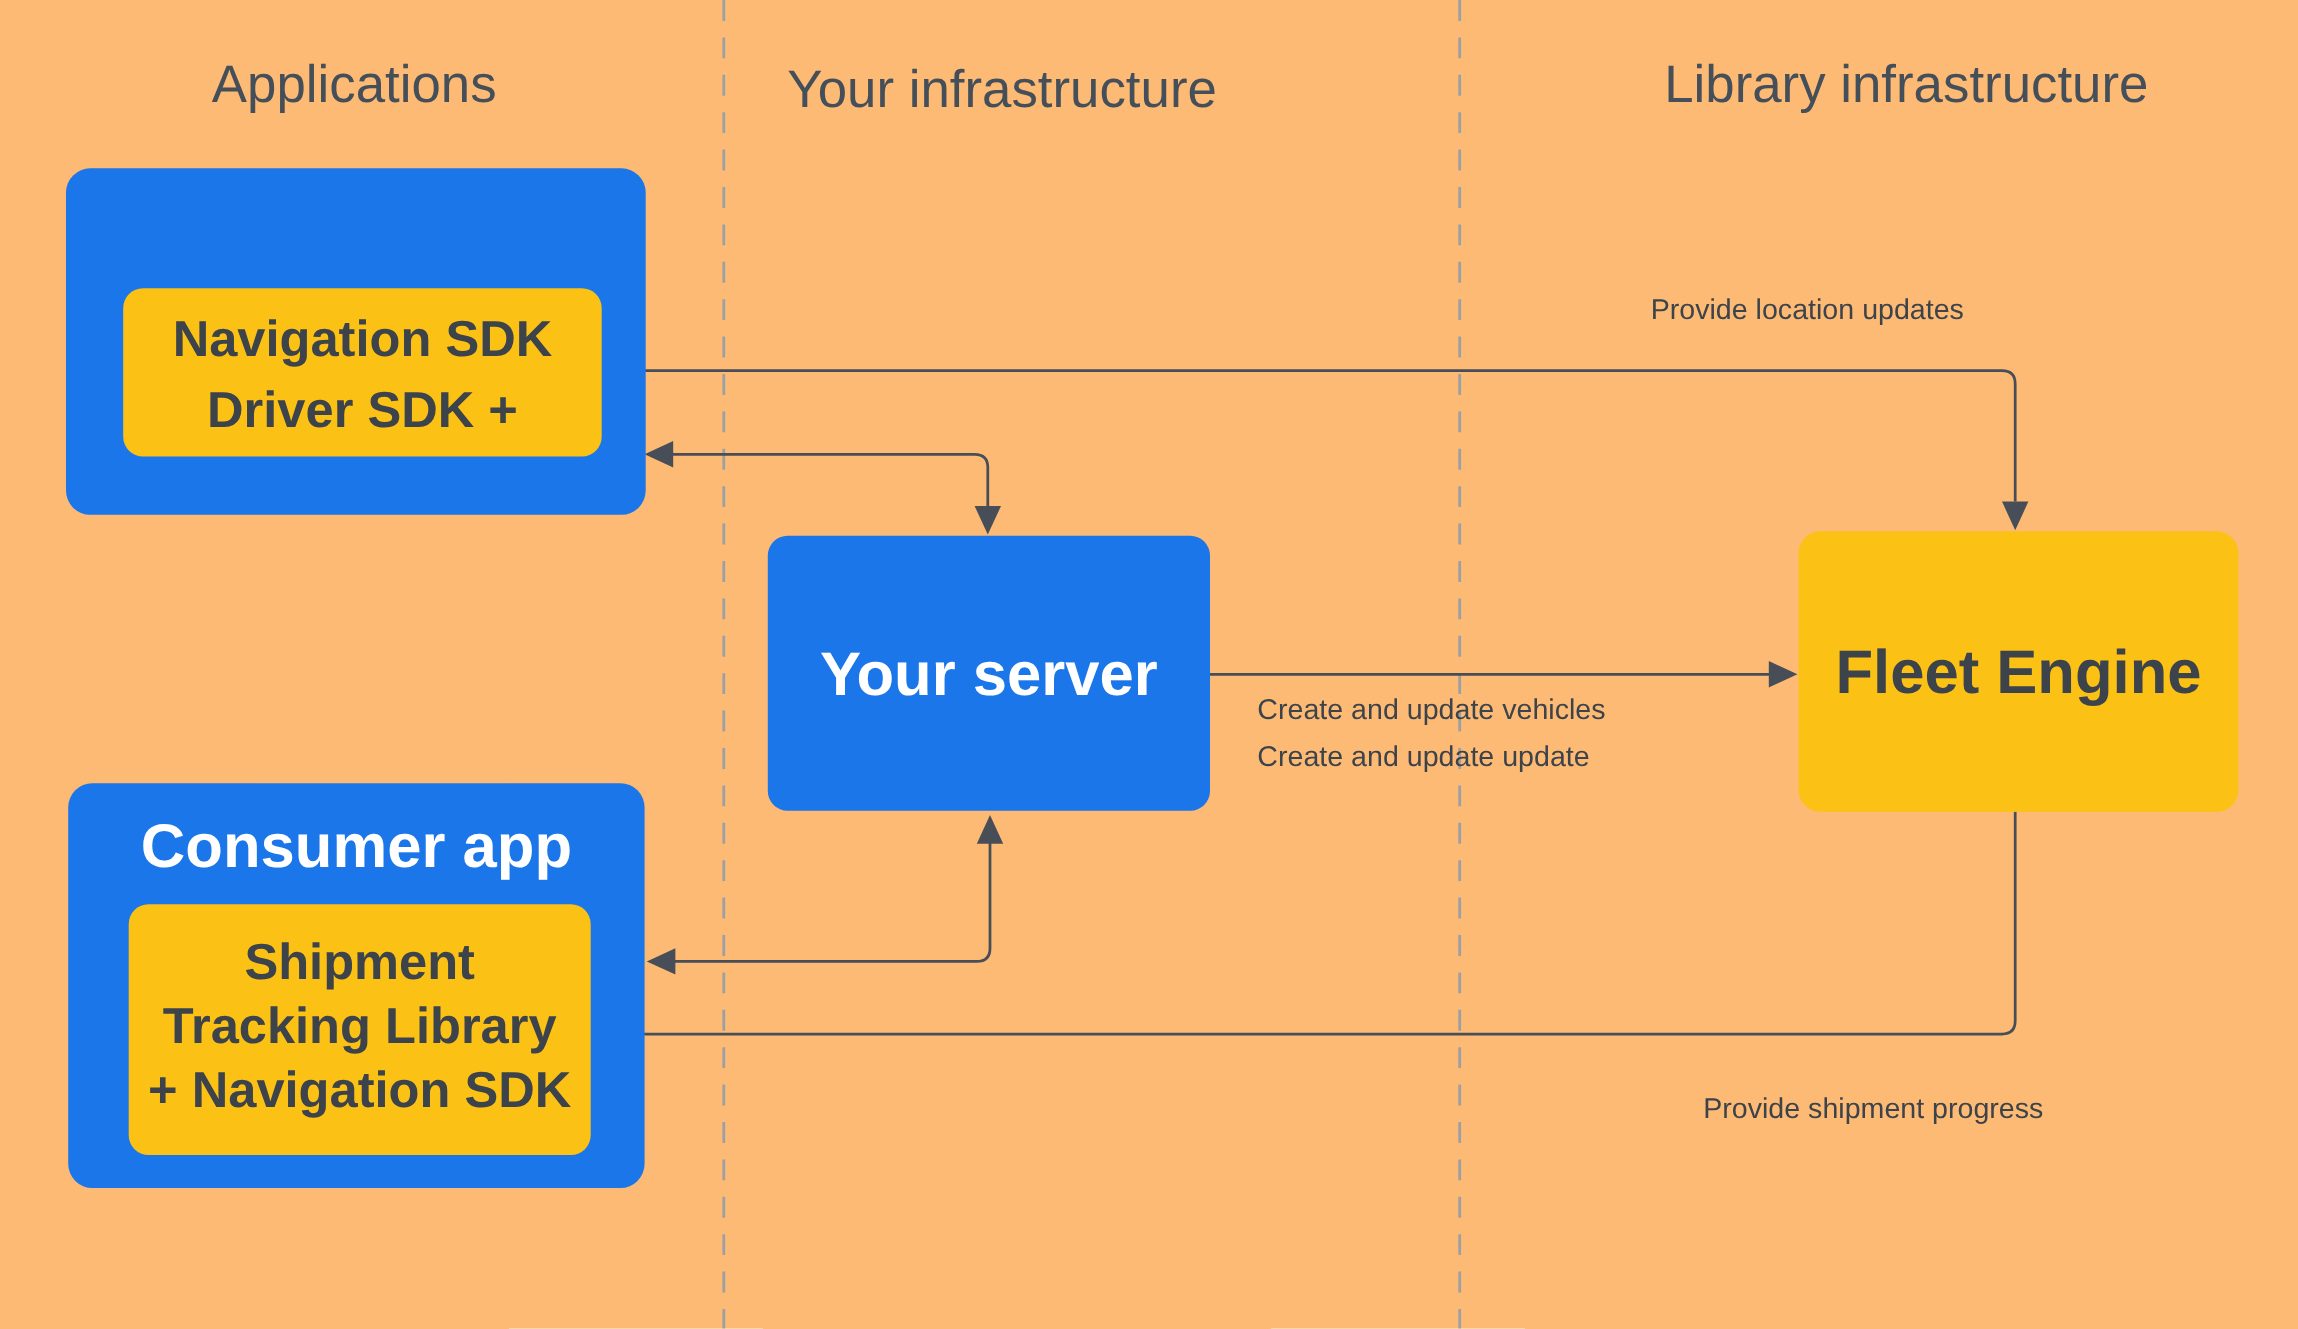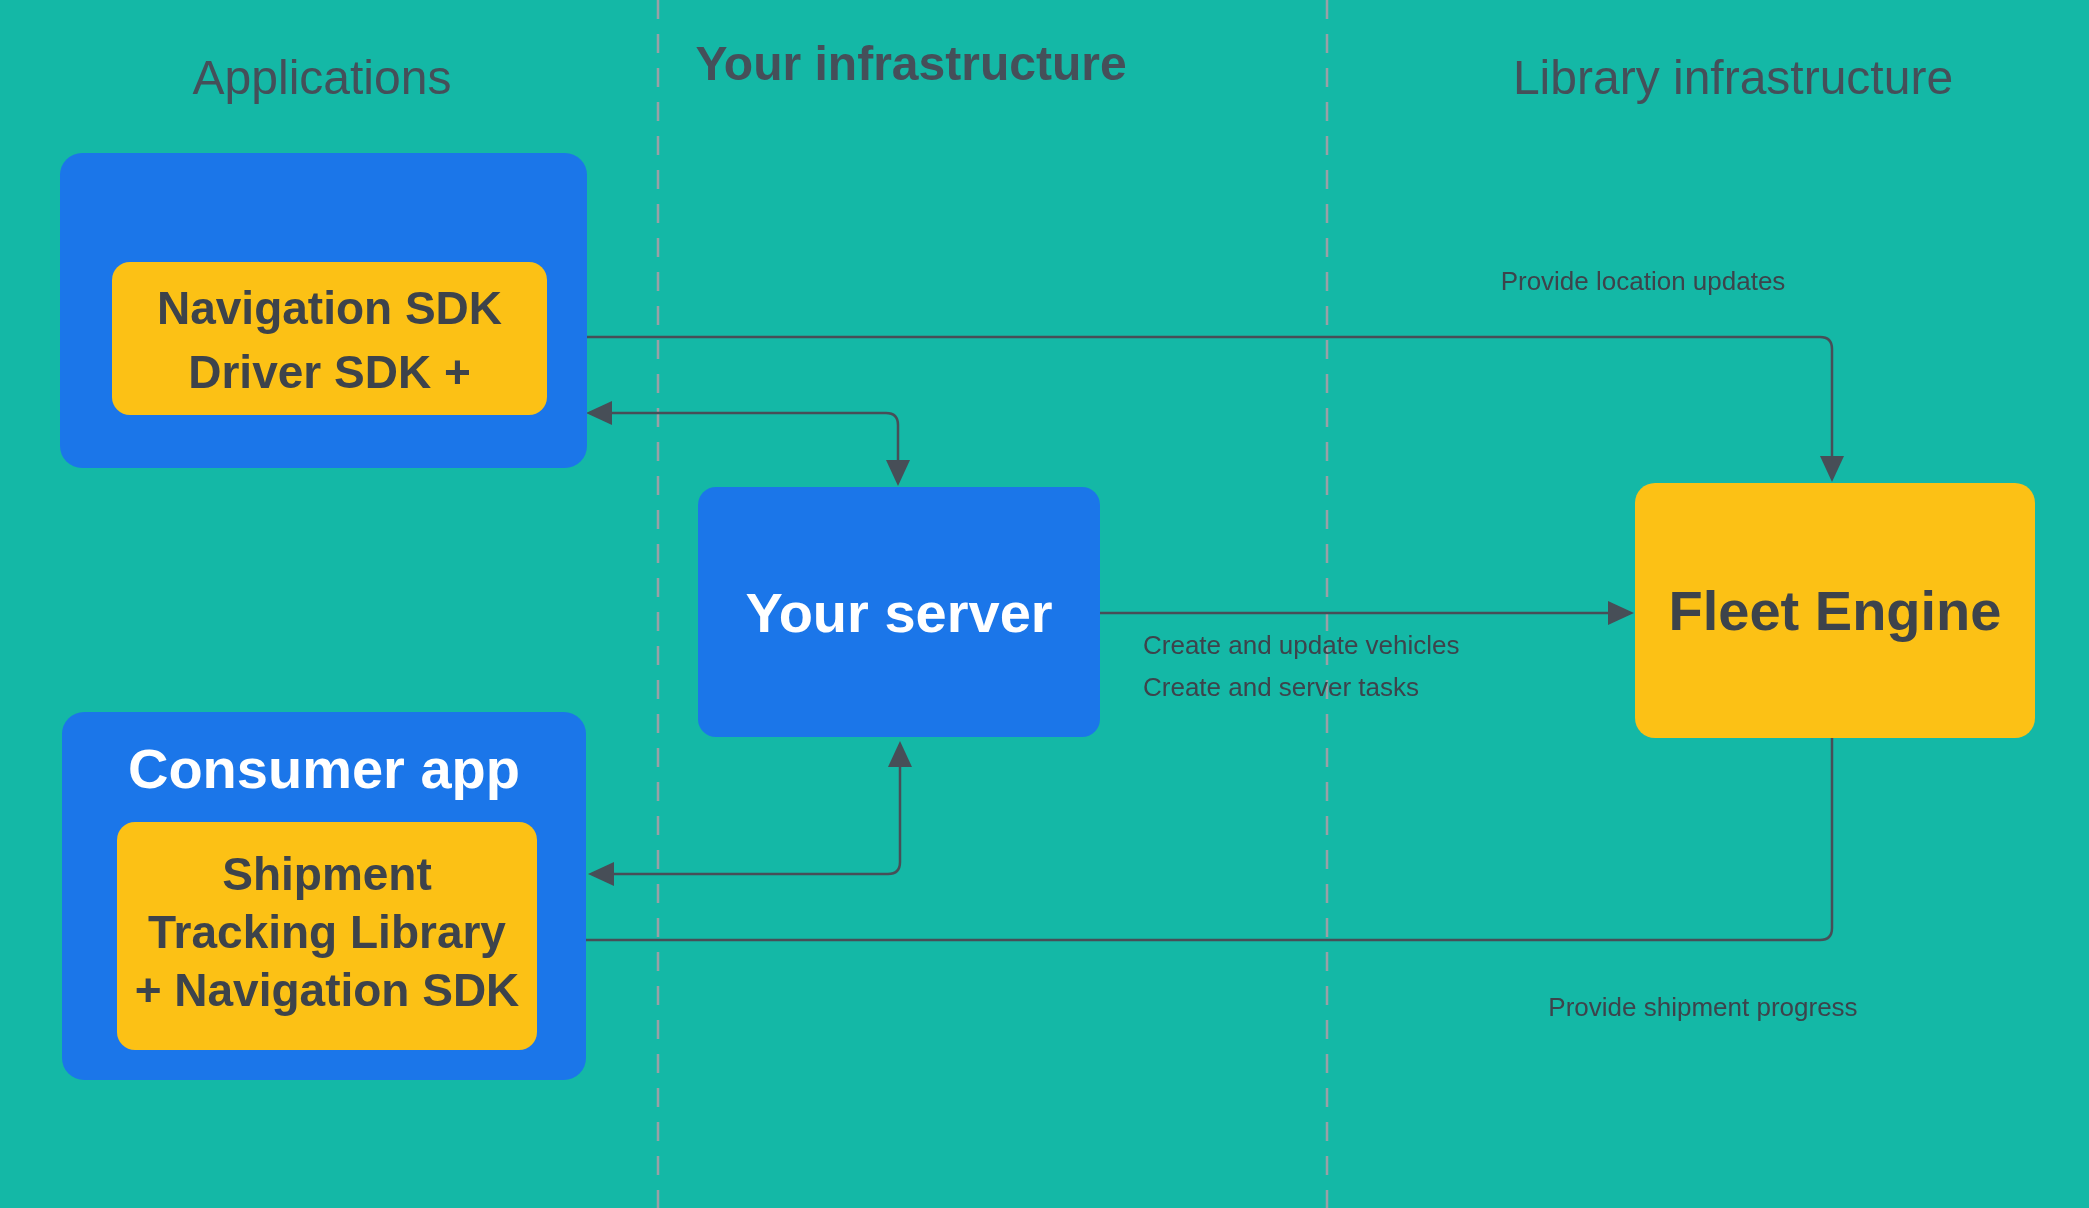--- a/index.html
+++ b/index.html
@@ -11,21 +11,21 @@
     --divider: #9aa0a6;
     --white: #ffffff;
   }
   * { margin: 0; padding: 0; box-sizing: border-box; }
   html, body { background: #ffffff; }
   body { font-family: "Liberation Sans", sans-serif; }
   .canvas {
     position: relative;
     width: 2089px;
     height: 1208px;
-    background: #14b8a6;
+    background: #fdba74;
     overflow: hidden;
   }
   .wires {
     position: absolute;
     left: 0; top: 0;
     width: 2089px; height: 1208px;
   }
   .wires path.edge {
     fill: none;
     stroke: var(--arrow);
@@ -115,21 +115,21 @@
 
     <path class="edge" d="M 612 874 H 888 Q 900 874 900 862 V 765"></path>
     <polygon class="head" points="588,874 614,862 614,886"></polygon>
     <polygon class="head" points="900,741 888,767 912,767"></polygon>
 
     <path class="edge" d="M 1832 738 V 928 Q 1832 940 1820 940 H 564"></path>
     <polygon class="head" points="540,940 566,928 566,952"></polygon>
   </svg>
 
   <div class="col-header" style="left:72px; top:48px;">Applications</div>
-  <div class="col-header" style="left:661px; top:34px;font-weight:bold;">Your infrastructure</div>
+  <div class="col-header" style="left:661px; top:52px;">Your infrastructure</div>
   <div class="col-header" style="left:1483px; top:48px;">Library infrastructure</div>
 
   <div class="node blue" style="left:60px; top:153px; width:527px; height:315px;">
     <div class="node-title app-title" style="top:176px;">Driver app</div>
     <div class="sdk-box" style="left:52px; top:109px; width:435px; height:153px; font-size:46px; line-height:64px; padding-top:14px;">
       <span class="sdk-line">Navigation SDK</span>
       <span class="sdk-line">Driver SDK +</span>
     </div>
   </div>
 
@@ -147,18 +147,18 @@
   </div>
 
   <div class="node yellow center-title on-yellow" style="left:1635px; top:483px; width:400px; height:255px; border-radius:20px;">
     <span>Fleet Engine</span>
   </div>
 
   <div class="edge-label centered" style="left:1393px; top:266px;">Provide location updates</div>
 
   <div class="edge-label" style="left:1143px; top:624px;">
     <span class="lbl-line">Create and update vehicles</span>
-    <span class="lbl-line">Create and server tasks</span>
+    <span class="lbl-line">Create and update update</span>
   </div>
 
   <div class="edge-label centered" style="left:1453px; top:992px;">Provide shipment progress</div>
 
 </div>
 
 </body></html>

